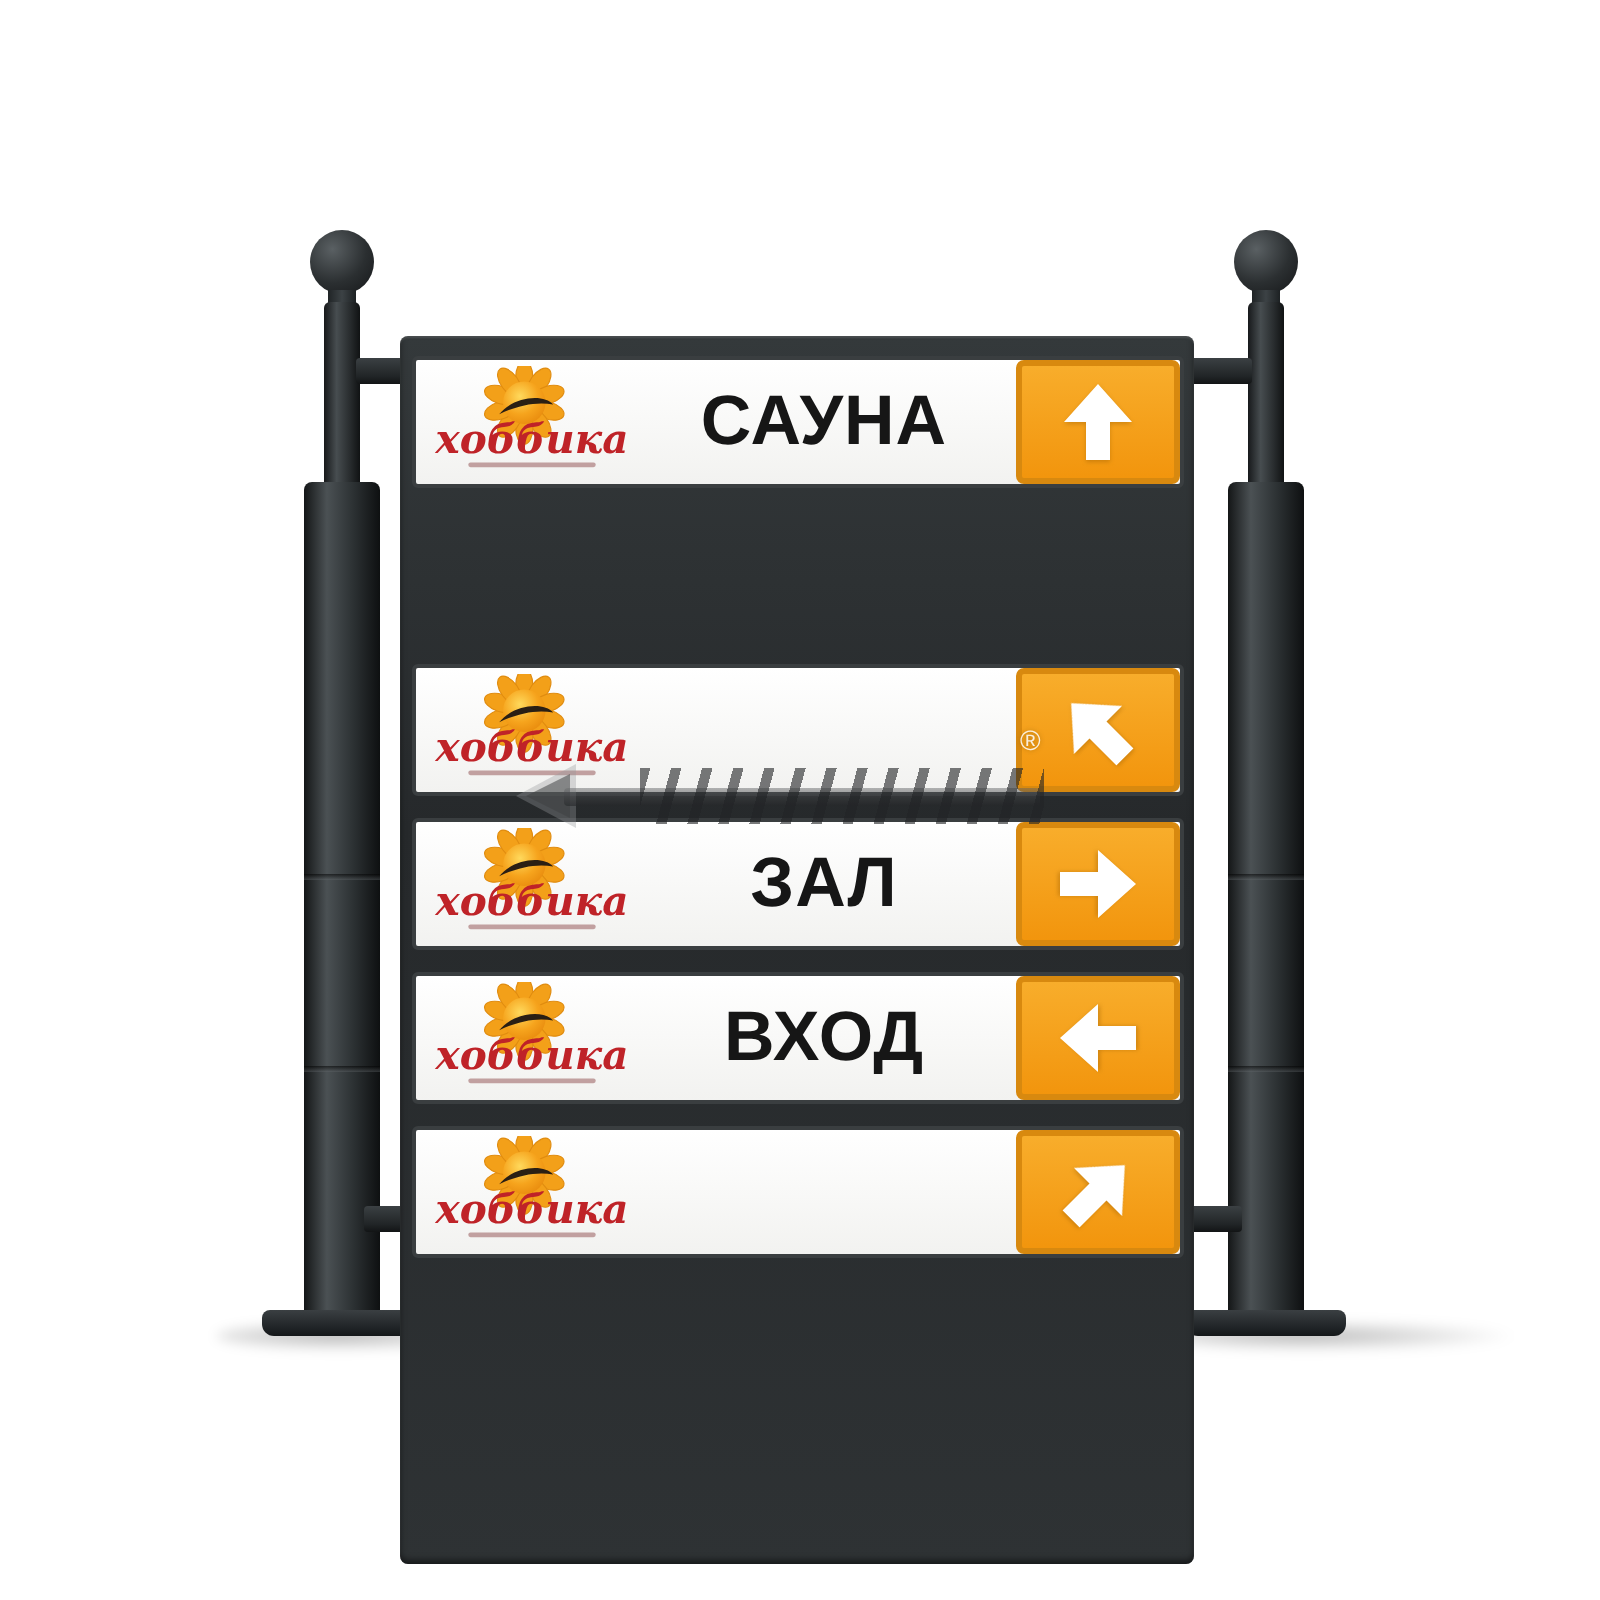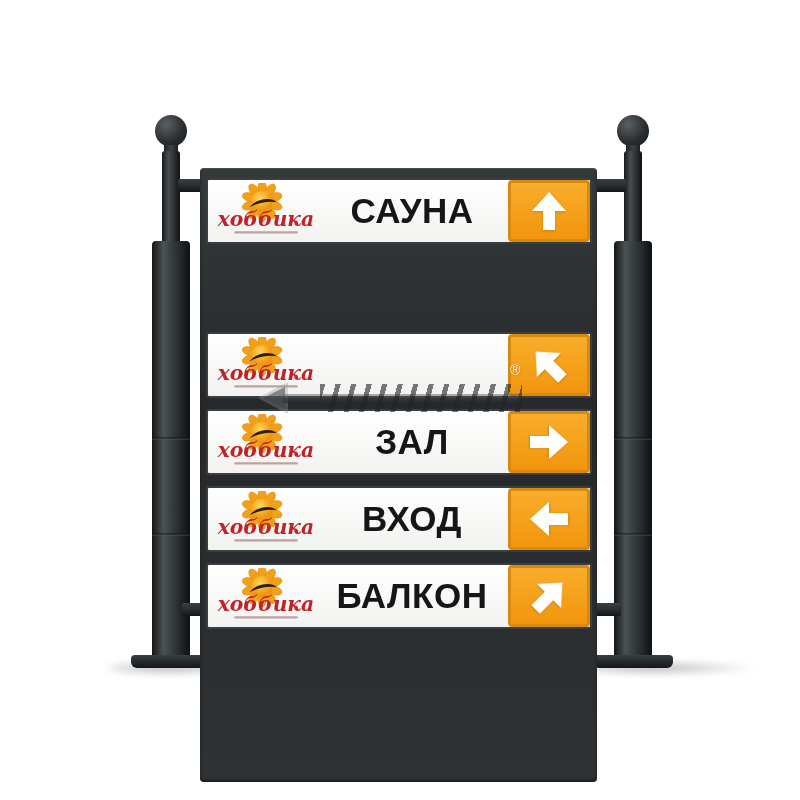--- a/index.html
+++ b/index.html
@@ -231,21 +231,20 @@
           </svg>
       </div>
     </div>
 
     <div class="panel" style="top:395px;">
       <div class="logo-wrap">
           <svg>
             <use href="#logo-sun"></use>
           </svg>
         </div>
-      <div class="row-label">БАЛКОН</div>
       <div class="arrow-block" data-dir="up-right">
         <svg class="arrow-svg">
             <use href="#arrow-up"></use>
           </svg>
       </div>
     </div>
 
   </div>
 
   <div class="watermark">

